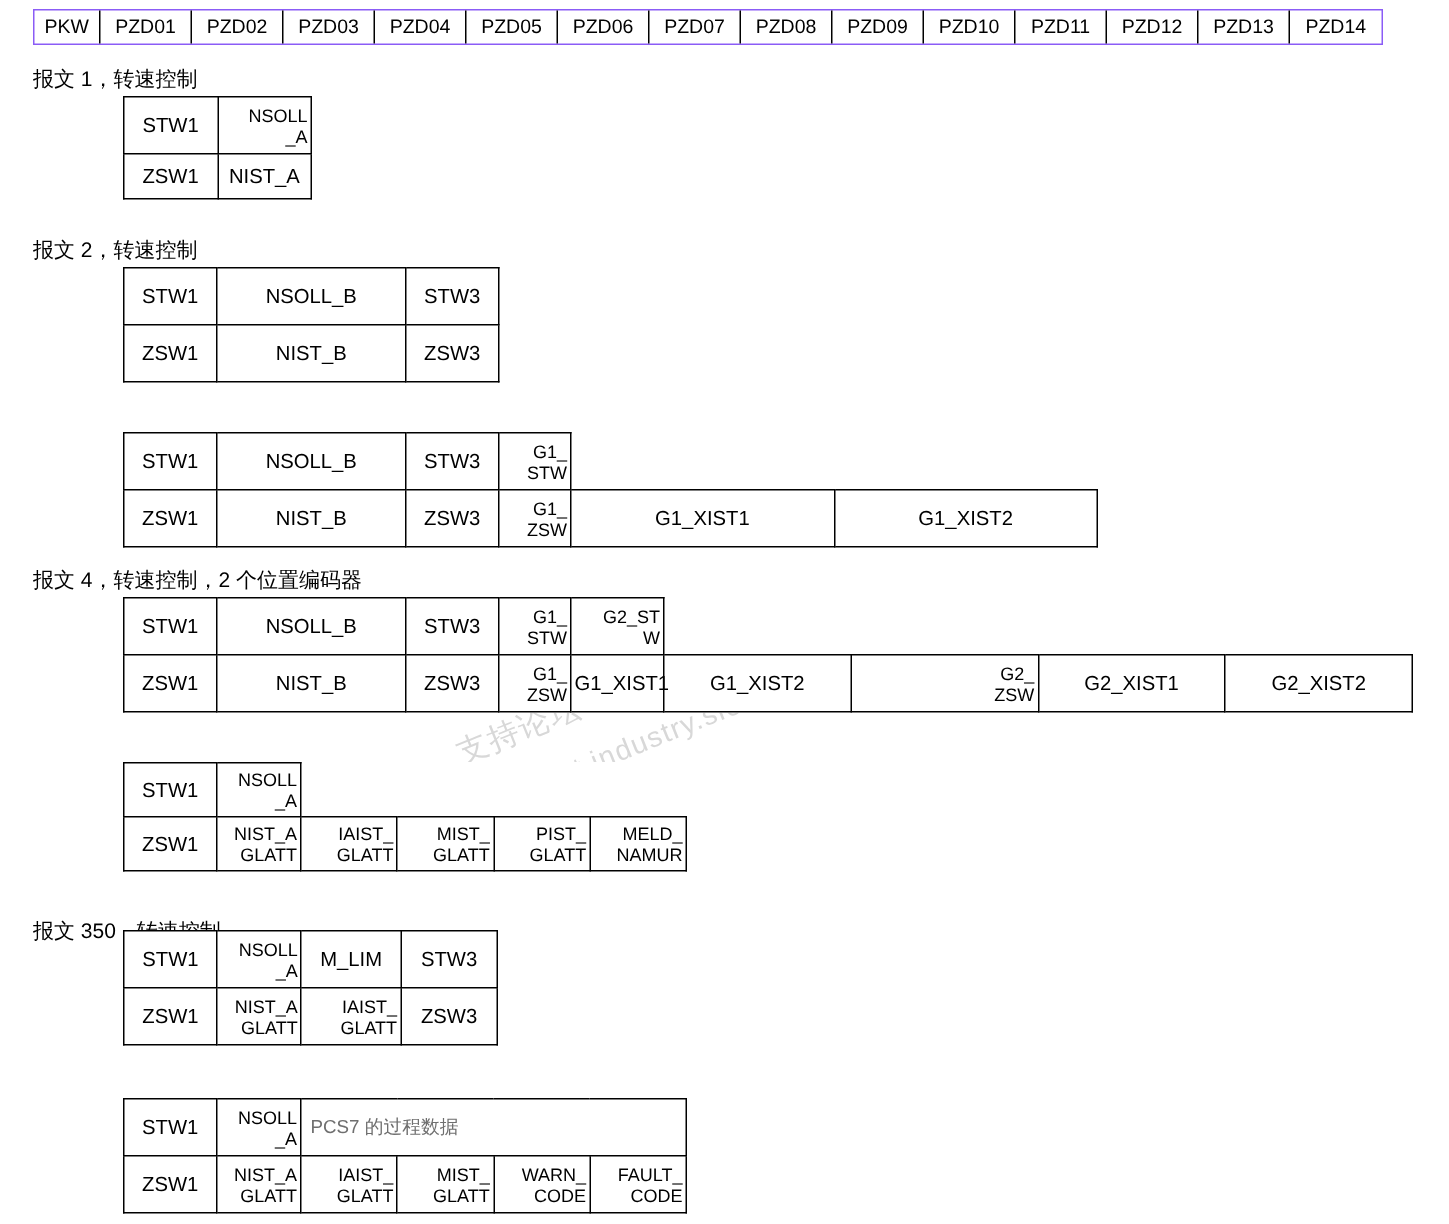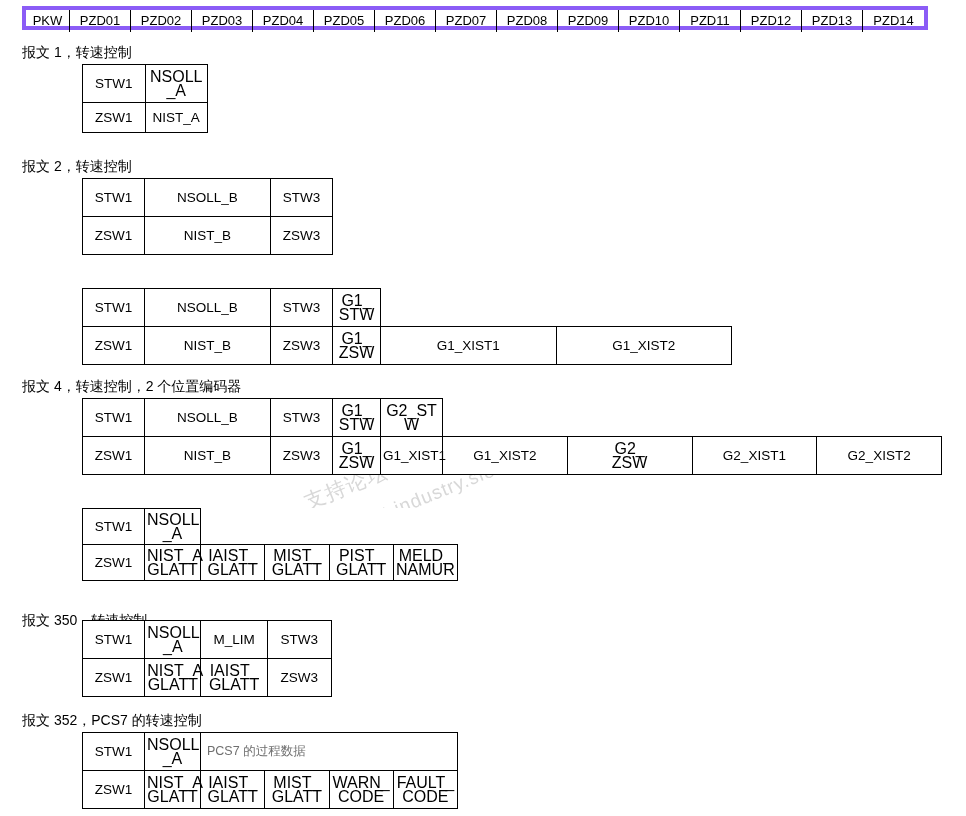--- a/index.html
+++ b/index.html
@@ -22,21 +22,21 @@
     padding: 0;
     box-sizing: border-box;
   }
 
   
   .ruler {
     position: absolute;
     left: 22px;
     top: 6px;
     display: flex;
-    border: 4px solid #8b5cf6;
+    border: 1px solid #8b5cf6;
     box-sizing: border-box;
     height: 24px;
     background: #fff;
   }
   .ruler .cell {
     border-right: 1px solid #000;
     font-size: 13px;
     line-height: 22px;
     text-align: center;
     box-sizing: border-box;
@@ -66,22 +66,23 @@
     border: 1px solid #000;
     font-size: 13.5px;
     text-align: center;
     vertical-align: middle;
     padding: 2px 2px;
     line-height: 15px;
     box-sizing: border-box;
     background: #fff;
   }
   .tg td.small {
-    font-size: 16px;
+    font-size: 12px;
     line-height: 14px;
+    text-align: right;
   }
   .tg td.grey {
     color: #6f6f6f;
     font-size: 12.5px;
     text-align: left;
     padding-left: 6px;
   }
 
   
   .watermark {
@@ -239,21 +240,20 @@
     </tr>
     <tr>
       <td style="height:38px;">ZSW1</td>
       <td class="small">NIST_A<br>GLATT</td>
       <td class="small">IAIST_<br>GLATT</td>
       <td>ZSW3</td>
     </tr>
   </tbody>
     </table>
 
-  <div class="caption" style="top:712px;">报文 352，PCS7 的转速控制</div>
   <table class="tg" style="left:82px; top:732px; width:376px;">
     <tbody>
         <tr>
       <td style="width:62px; height:38px;">STW1</td>
       <td style="width:56px;" class="small">NSOLL<br>_A</td>
       <td colspan="4" class="grey">PCS7 的过程数据</td>
     </tr>
     <tr>
       <td style="height:38px;">ZSW1</td>
       <td class="small">NIST_A<br>GLATT</td>

